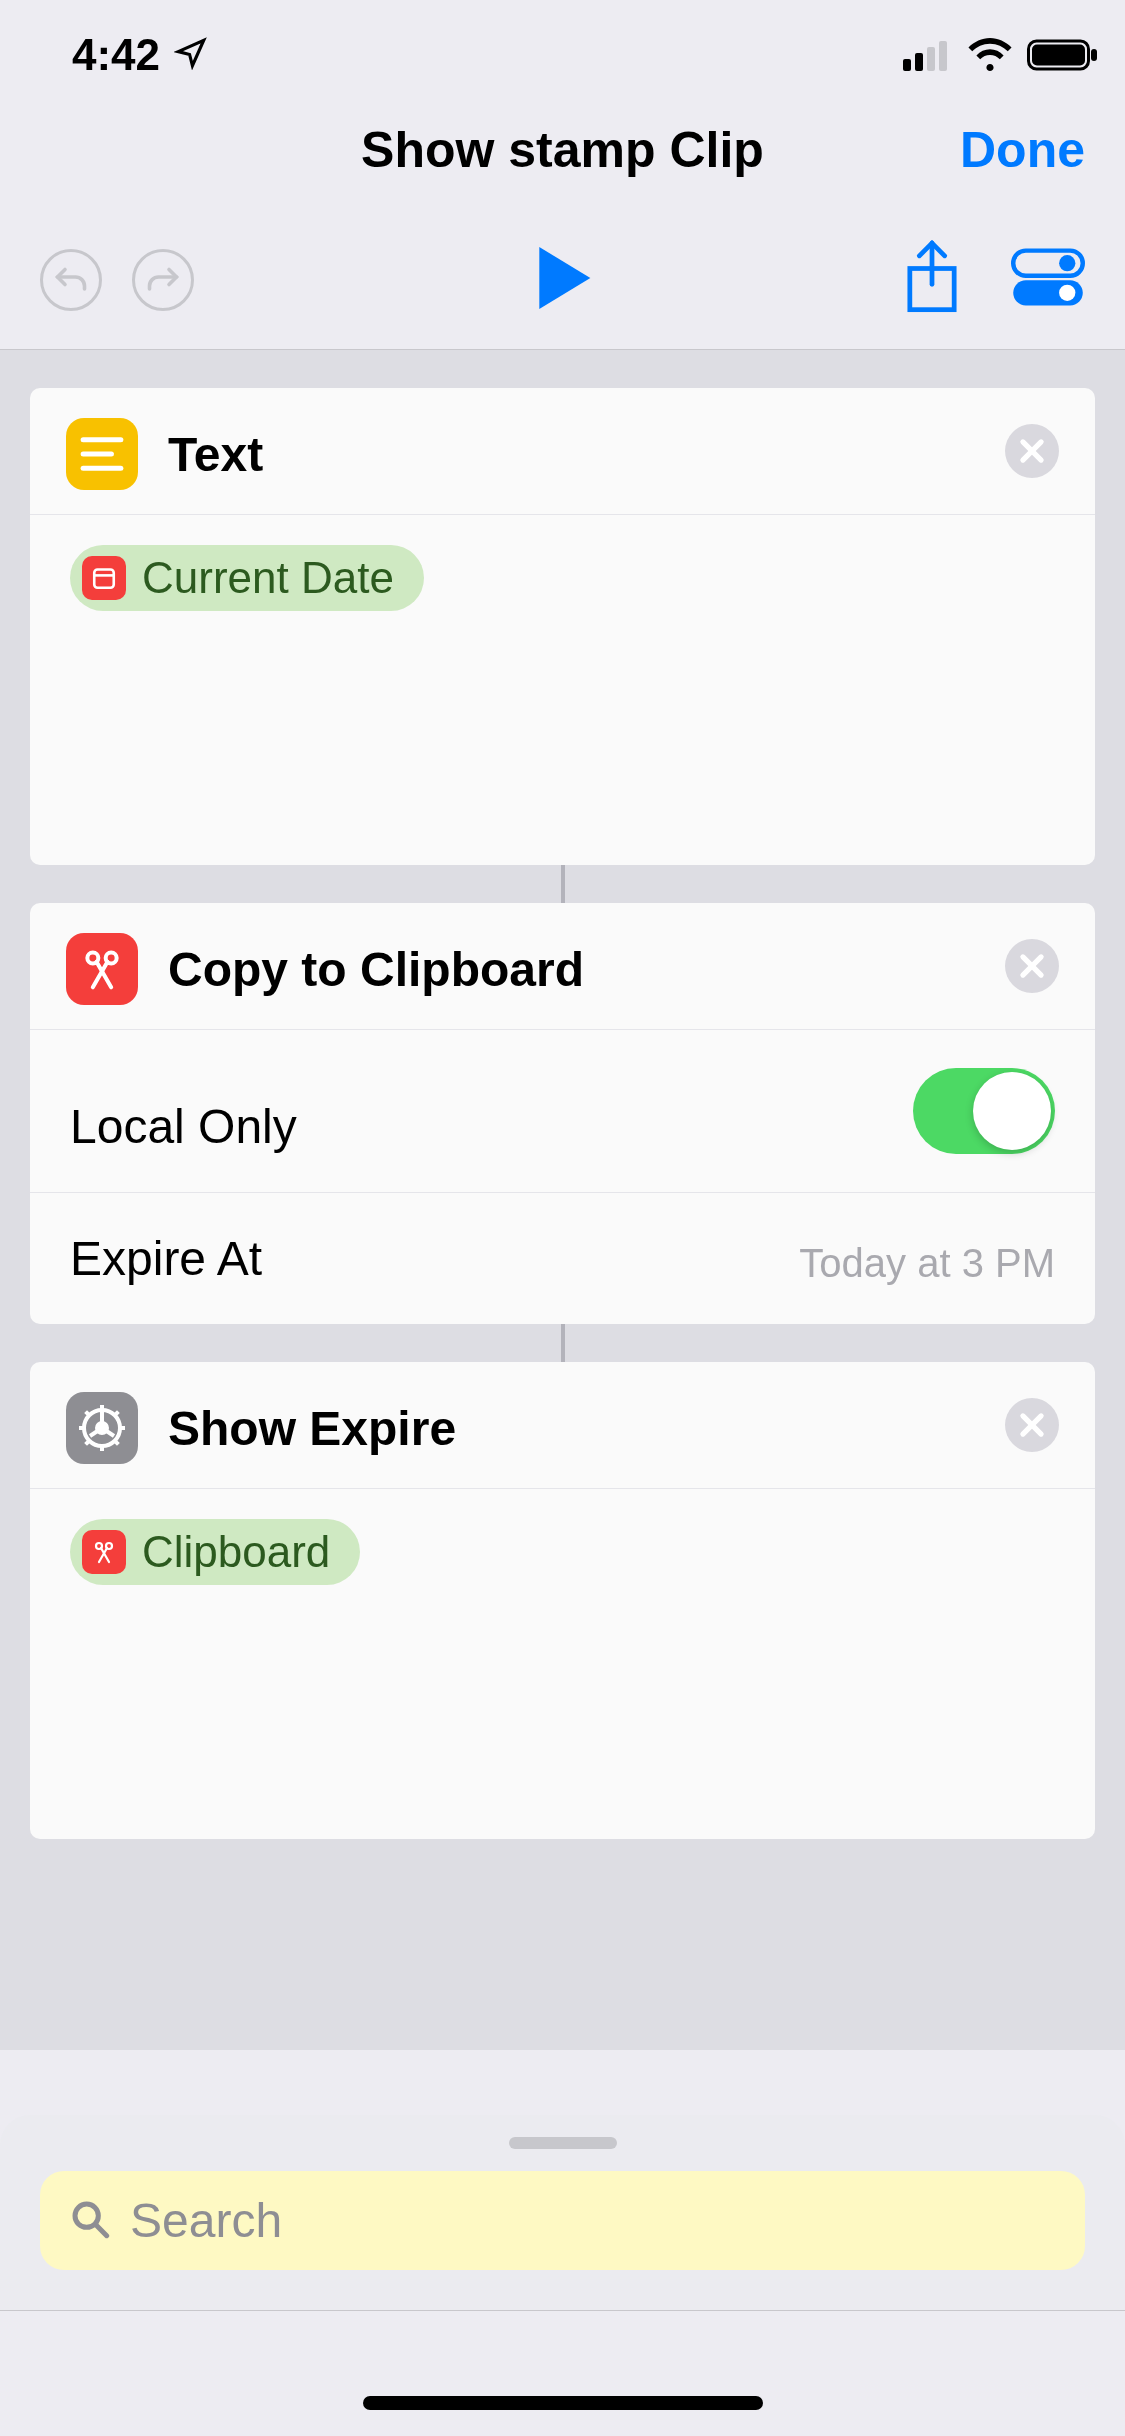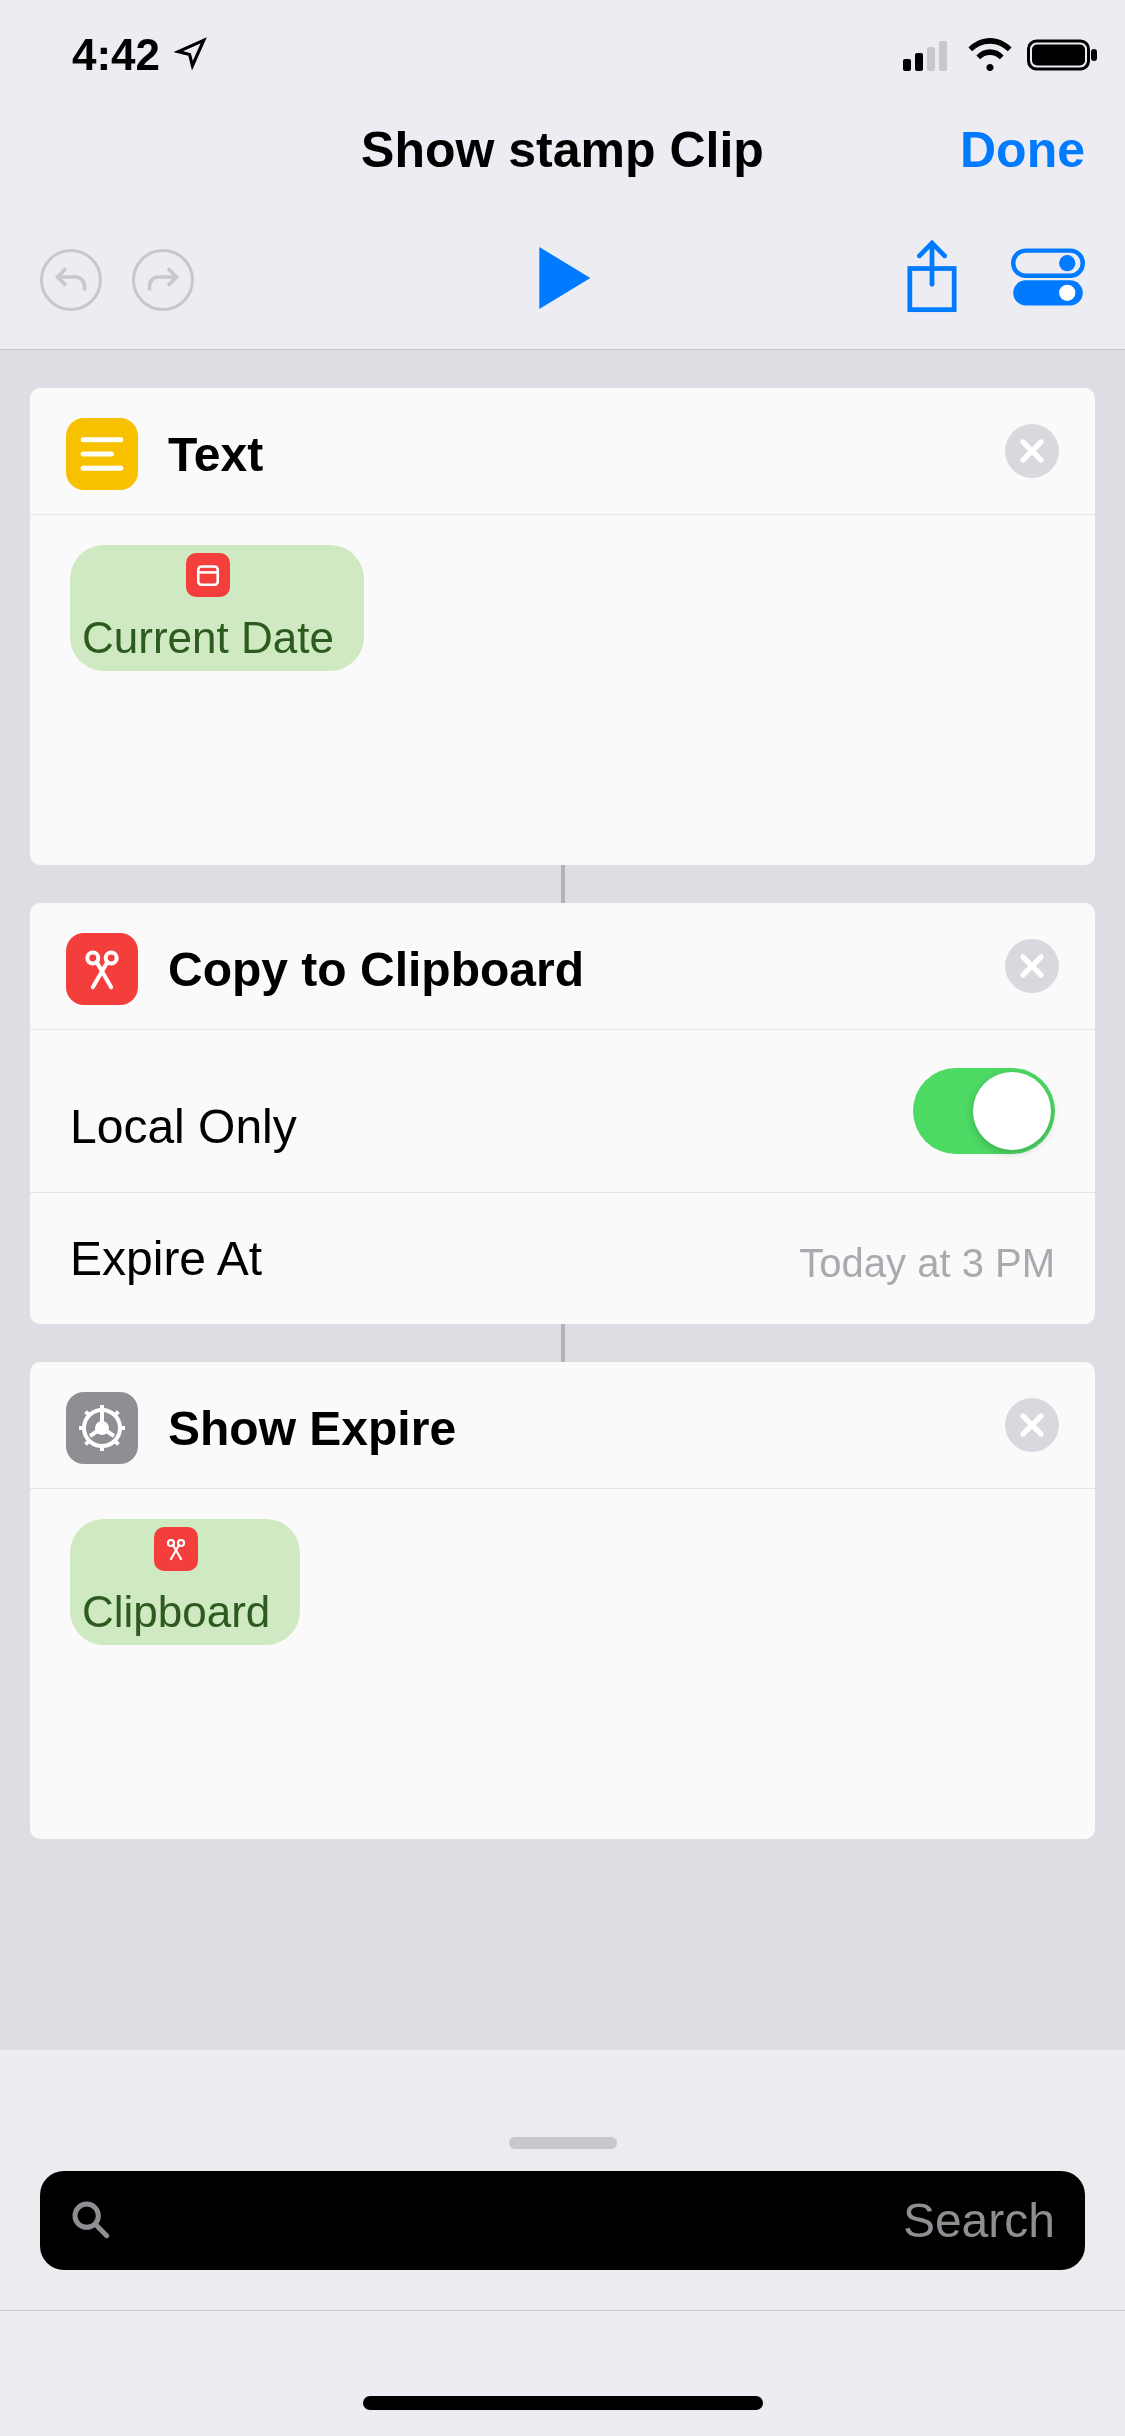--- a/index.html
+++ b/index.html
@@ -150,21 +150,20 @@
     display: inline-flex;
     align-items: center;
     border-radius: 34px;
     padding: 8px 30px 8px 12px;
     font-size: 44px;
     gap: 16px;
   }
   .token.green {
     background: #cfe9c2;
     color: #2c5a1f;
-    flex-direction: column;
   }
   .token .micro-icon {
     width: 44px;
     height: 44px;
     border-radius: 10px;
     display: flex;
     align-items: center;
     justify-content: center;
     flex-shrink: 0;
   }
@@ -222,25 +221,24 @@
   .grabber {
     width: 108px;
     height: 12px;
     background: #c7c7cc;
     border-radius: 8px;
     margin: 0 auto 22px auto;
   }
   .search-field {
     display: flex;
     align-items: center;
-    background: #000000;
+    background: #fef9c3;
     border-radius: 24px;
     padding: 22px 30px;
     gap: 20px;
-    justify-content: space-between;
   }
   .search-placeholder {
     font-size: 48px;
     color: #8e8e93;
   }
 
   
   .home-indicator {
     position: absolute;
     bottom: 26px;

